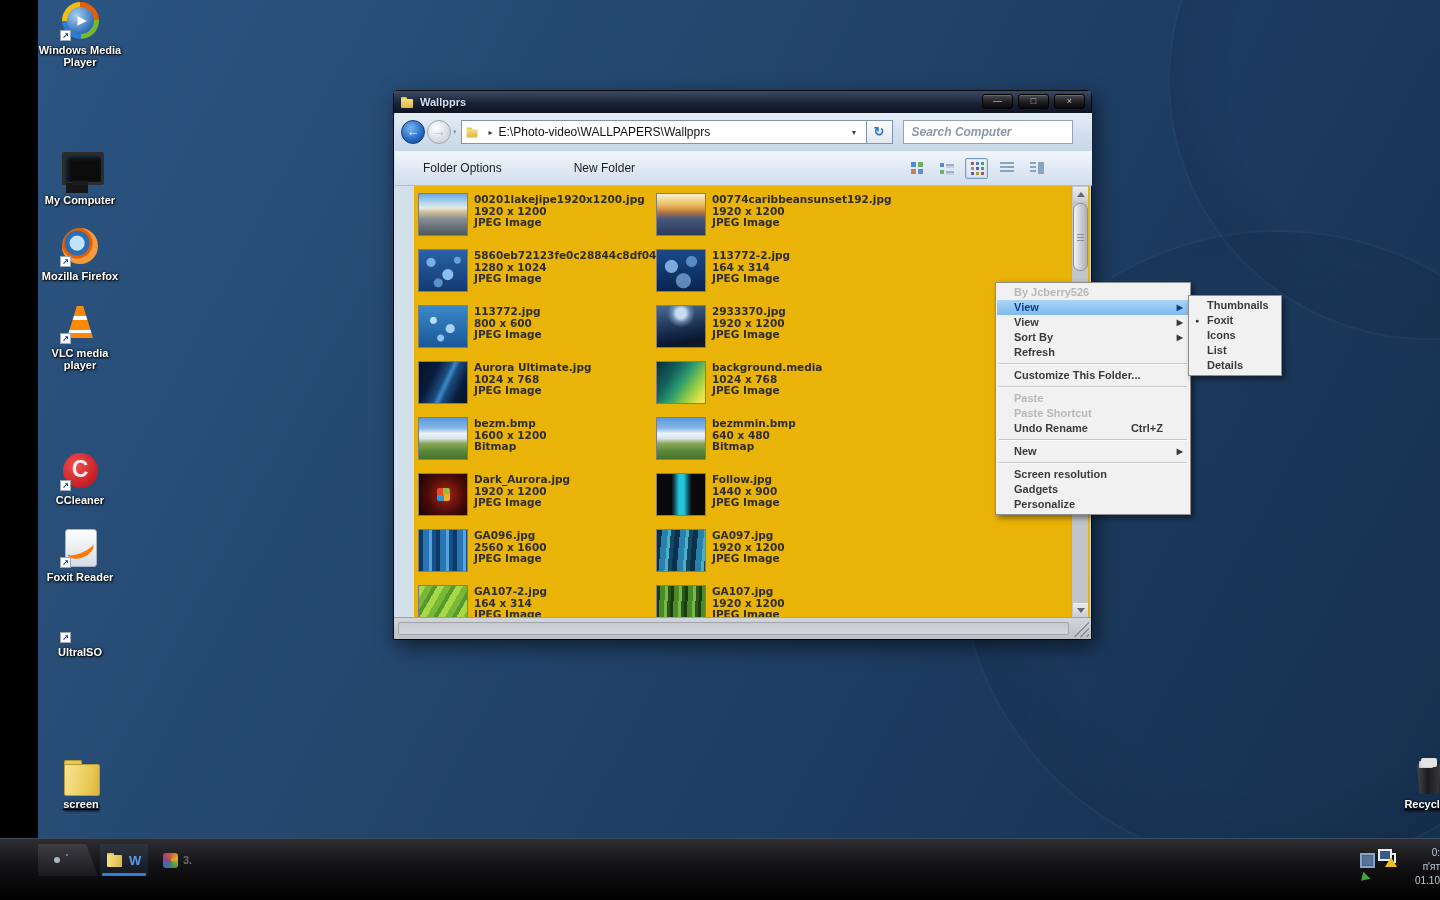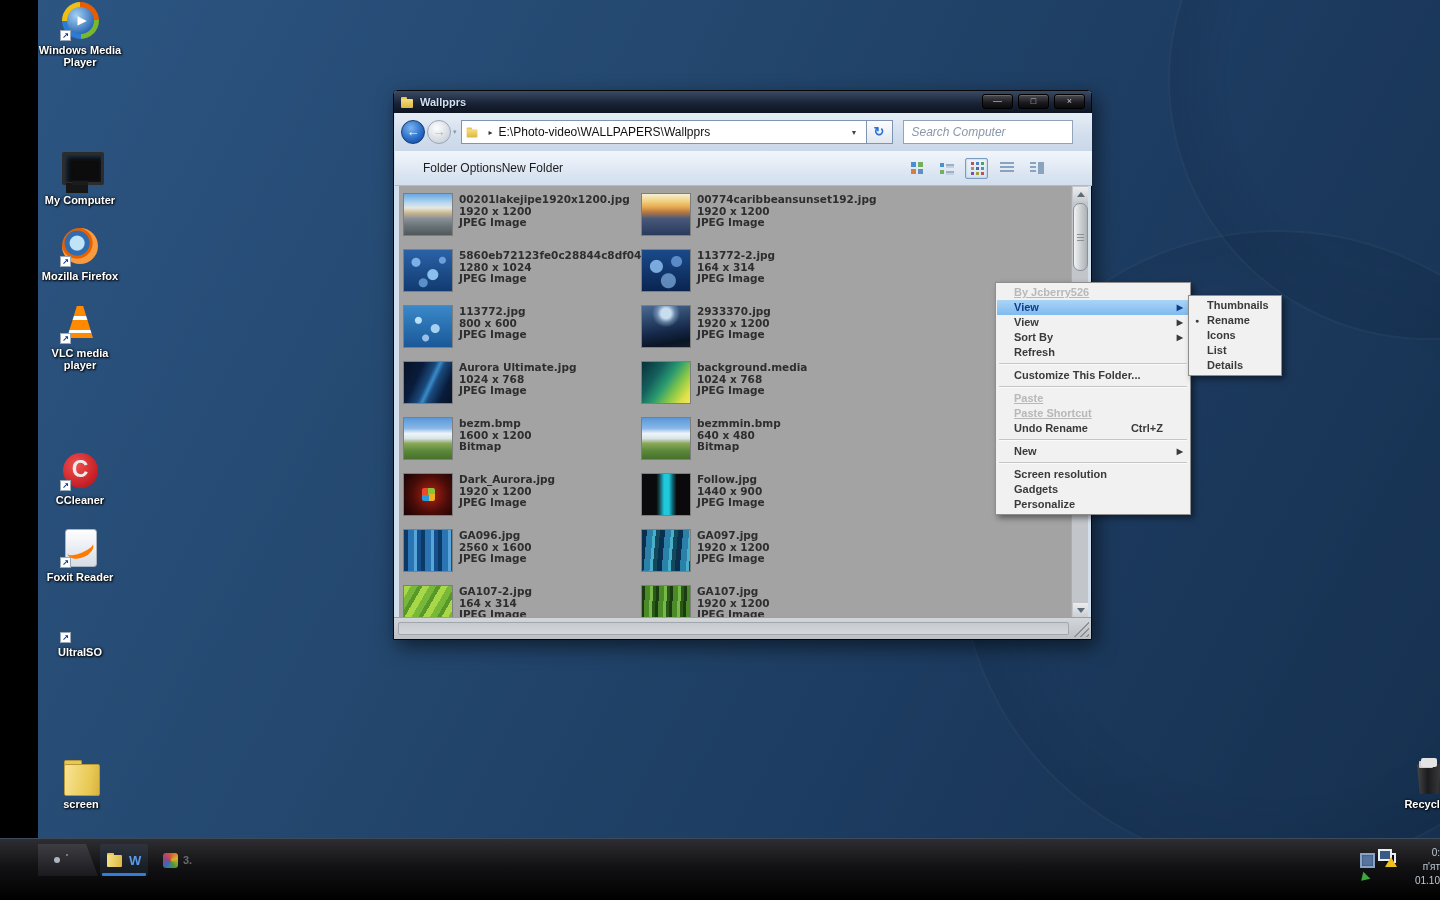--- a/index.html
+++ b/index.html
@@ -1,18 +1,18 @@
 <!DOCTYPE html>
 <html><head>
 <meta charset="utf-8">
 <style>
   * { margin:0; padding:0; box-sizing:border-box; }
   html,body { width:1440px; height:900px; overflow:hidden; background:#000;
               font-family:"Liberation Sans", sans-serif; }
-  .abs { position:absolute; }
+  .abs { position:absolute;text-decoration:underline; }
 
   
   #desktop { position:absolute; left:38px; top:0; width:1402px; height:838px;
     background:linear-gradient(118deg,#2c5582 0%,#24486f 35%,#1d3c61 65%,#16304f 100%);
     overflow:hidden; }
   .deco-ring { position:absolute; border-radius:50%;
     border:2px solid rgba(150,190,230,0.07);
     background:radial-gradient(circle, rgba(0,0,0,0) 55%, rgba(8,20,38,0.28) 100%); }
   #ring1 { left:920px; top:230px; width:640px; height:640px; }
   #ring2 { left:1130px; top:-180px; width:520px; height:520px; }
@@ -115,50 +115,50 @@
   #addressbar { display:flex; align-items:center; width:406px; height:24px; background:#fff;
     border:1px solid #7d95b2; padding:0 4px; cursor:text; }
   .mini-folder2 { transform:scale(0.9); }
   #addr-sep { font-size:8px; color:#333; margin:0 6px 0 4px; }
   #addr-text { font-size:12px; color:#111; white-space:nowrap; overflow:hidden; flex:1; }
   #addr-drop { font-size:8px; color:#444; padding:0 4px; cursor:pointer; }
   #btn-refresh { width:26px; height:24px; background:linear-gradient(#fdfdfd,#e2e8f0);
     border:1px solid #7d95b2; border-left:none; color:#2a72d8; font-size:13px; font-weight:bold;
     text-align:center; line-height:22px; cursor:pointer; }
   #searchbox { margin-left:10px; width:170px; height:24px; background:#fff;
-    border:1px solid #93a4ba; display:flex; align-items:center; padding:0 8px; cursor:text; }
+    border:1px solid #93a4ba; display:flex; align-items:center; padding:0 8px; cursor:text;font-weight:bold; }
   #search-ph { font-style:italic; font-size:12px; color:#8a97a8; }
 
   #toolbar { position:absolute; left:1px; top:60px; width:697px; height:35px;
     background:linear-gradient(#f2f6fb,#dde7f3 60%,#d2deec); border-bottom:1px solid #aebccf;
     display:flex; align-items:center; }
   .tool-label { font-size:12px; color:#1c1c1c; cursor:pointer;text-align:center; }
   #tb-folderopts { margin-left:28px; }
-  #tb-newfolder { }
+  #tb-newfolder { margin-left:72px; }
   #viewbtns { position:absolute; right:44px; display:flex; gap:7px; }
   .vbtn { width:23px; height:21px; border:1px solid transparent; border-radius:2px;
     display:flex; align-items:center; justify-content:center; cursor:pointer; }
   .vbtn.sel { border-color:#7a9cc0; background:linear-gradient(#eef4fa,#d6e4f2);
     box-shadow:inset 0 0 2px #9ab4d0; }
   .vg { position:relative; width:14px; height:14px; }
   .vg-thumbs::before{ content:""; position:absolute; left:1px; top:1px; width:5px; height:5px;
     background:#4a90d0; box-shadow:7px 0 0 #70b060, 0 7px 0 #d08040, 7px 7px 0 #6090c0; }
   .vg-tiles::before{ content:""; position:absolute; left:0; top:2px; width:4px; height:4px;
     background:#4a90d0; box-shadow:0 7px 0 #70b060; }
   .vg-tiles::after{ content:""; position:absolute; left:6px; top:3px; width:8px; height:2px;
     background:#9ab0c8; box-shadow:0 7px 0 #9ab0c8, 0 2px 0 #c4d2e0, 0 9px 0 #c4d2e0; }
   .vg-icons::before{ content:""; position:absolute; left:1px; top:1px; width:3px; height:3px;
     background:#c05050; box-shadow:5px 0 0 #5080c0,10px 0 0 #50a060,0 5px 0 #c09040,5px 5px 0 #6060a0,10px 5px 0 #40a0a0,0 10px 0 #8050a0,5px 10px 0 #a0a040,10px 10px 0 #c05050; }
   .vg-list::before, .vg-details::before{ content:""; position:absolute; left:0; top:1px;
     width:14px; height:12px;
     background:repeating-linear-gradient(180deg,#8aa4c0 0 2px,transparent 2px 4px); }
   .vg-details::before{ width:6px; box-shadow:8px 0 0 #8aa4c0; }
 
-  #filelist { position:absolute; left:5px; top:95px; width:676px; height:433px;
-    background:#a3a3a3; overflow:hidden; }
+  #filelist { position:absolute; left:20px; top:95px; width:676px; height:433px;
+    background:#eab308; overflow:hidden; }
   #filegrid { display:grid; grid-template-columns:238px 238px; grid-auto-rows:56px;
     padding:7px 0 0 4px; }
   .tile { display:flex; gap:6px; cursor:pointer; }
   .thumb { width:50px; height:43px; border:1px solid #7e7e7e; flex:none; position:relative; }
   .tile-text { font-family:"DejaVu Sans",sans-serif; font-size:10.5px; font-weight:bold;
     color:#2e2e2e; line-height:11.5px; padding-top:1px; white-space:nowrap; }
 
   [data-thumb="lake"]{background:linear-gradient(180deg,#6aa8e0 0%,#b8d8f0 22%,#e8e8e0 34%,#c8b890 46%,#8a9098 60%,#6a7478 78%,#50585c 100%)}
   [data-thumb="sunset"]{background:linear-gradient(180deg,#f8f0d0 0%,#f0d080 18%,#e8a850 32%,#b87840 44%,#48587a 60%,#2a3a5c 100%)}
   [data-thumb="bluedrops"]{background:radial-gradient(circle at 25% 30%,#7ab0e8 0 4px,transparent 5px),radial-gradient(circle at 60% 60%,#8ac0f0 0 5px,transparent 6px),radial-gradient(circle at 80% 25%,#6aa0d8 0 3px,transparent 4px),radial-gradient(circle at 40% 80%,#5a90c8 0 4px,transparent 5px),linear-gradient(180deg,#2a62a8,#123a70)}
@@ -200,21 +200,21 @@
     background:linear-gradient(135deg,transparent 0 50%,#8a9098 50% 55%,transparent 55% 70%,#8a9098 70% 75%,transparent 75% 90%,#8a9098 90% 95%,transparent 95%); }
 
   
   .menu { position:absolute; background:#f1f1f1; border:1px solid #8e8e8e;
     box-shadow:3px 3px 6px rgba(0,0,0,0.45); padding:2px 1px; z-index:50;
     font-size:11px; font-weight:bold; color:#3a3a3a; }
   #ctx-menu { left:995px; top:282px; width:196px; }
   #ctx-submenu { left:1188px; top:295px; width:94px; }
   .cm-item { position:relative; height:15px; line-height:15px; padding-left:17px;
     padding-right:22px; white-space:nowrap; cursor:pointer; }
-  .cm-item[data-state="disabled"]{ color:#b8b8b8; cursor:default;text-decoration:underline; }
+  .cm-item[data-state="disabled"]{ color:#b8b8b8; cursor:default; }
   .cm-item[data-state="highlight"]{ background:linear-gradient(#aad4f6,#7fbbee);
     color:#123a8c; }
   .cm-item[data-type="separator"]{ height:8px; padding:0; cursor:default; }
   .cm-item[data-type="separator"]::after{ content:""; position:absolute; left:2px; right:2px;
     top:3px; border-top:1px solid #c6c6c6; border-bottom:1px solid #fbfbfb; }
   .cm-arrow { position:absolute; right:6px; top:0; font-size:8px; visibility:hidden; }
   .cm-item[data-arrow="true"] .cm-arrow { visibility:visible; }
   .cm-shortcut { position:absolute; right:26px; top:0; }
   .cm-bullet { position:absolute; left:5px; top:0; font-size:7px; visibility:hidden; }
   .cm-item[data-bullet="true"] .cm-bullet { visibility:visible; }
@@ -657,21 +657,21 @@
 
 <div class="menu" id="ctx-submenu">
 
     <div class="cm-item">
       
       <span>Thumbnails</span>
     </div>
 
     <div class="cm-item" data-bullet="true">
       <span class="cm-bullet">●</span>
-      <span>Rename</span>
+      <span>Foxit</span>
     </div>
 
     <div class="cm-item">
       
       <span>Icons</span>
     </div>
 
     <div class="cm-item">
       
       <span>List</span>

